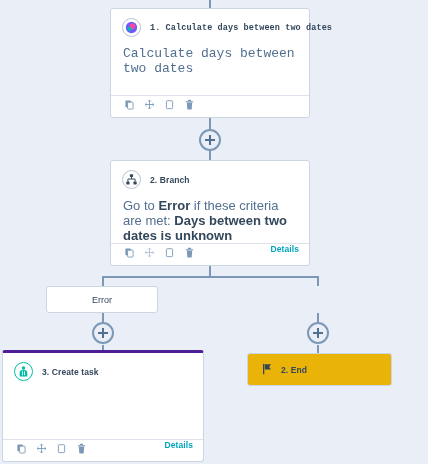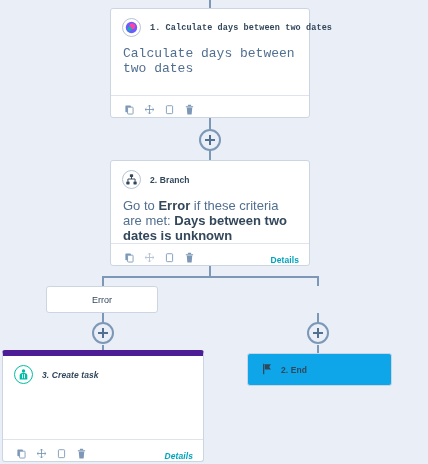--- a/index.html
+++ b/index.html
@@ -66,23 +66,22 @@
   
   .card {
     position: absolute;
     background: #ffffff;
     border: 1px solid #cbd6e2;
     border-radius: 3px;
     box-sizing: border-box;
     z-index: 4;
   }
   .card.active {
-    border-top: 6px solid #4c1d95;
+    border-top: 3px solid #4c1d95;
     border-left-color: #cbd6e2;
-    font-style: italic;
   }
   .card-head {
     display: flex;
     align-items: center;
     padding: 9px 11px 2px 11px;
   }
   .badge {
     width: 19px;
     height: 19px;
     border-radius: 50%;
@@ -113,21 +112,21 @@
   .card-body b { color: #33475b; font-weight: bold; }
 
   .card-foot {
     position: absolute;
     left: 0;
     right: 0;
     bottom: 0;
     height: 22px;
     border-top: 1px solid #dfe3eb;
     display: flex;
-    align-items: flex-end;
+    align-items: flex-start;
     padding: 0 10px;
     box-sizing: border-box;
   }
   .tool {
     width: 16px;
     height: 16px;
     display: flex;
     align-items: center;
     justify-content: center;
     cursor: pointer;
@@ -151,21 +150,21 @@
     box-sizing: border-box;
     display: flex;
     align-items: center;
     justify-content: center;
     font-size: 9px;
     color: #33475b;
     z-index: 4;
   }
   .end-box {
     position: absolute;
-    background: #0ea5e9;
+    background: #eab308;
     border: 1px solid #cbd6e2;
     border-radius: 3px;
     box-sizing: border-box;
     display: flex;
     align-items: center;
     padding-left: 14px;
     z-index: 4;
   }
   .end-label {
     font-size: 8.5px;

